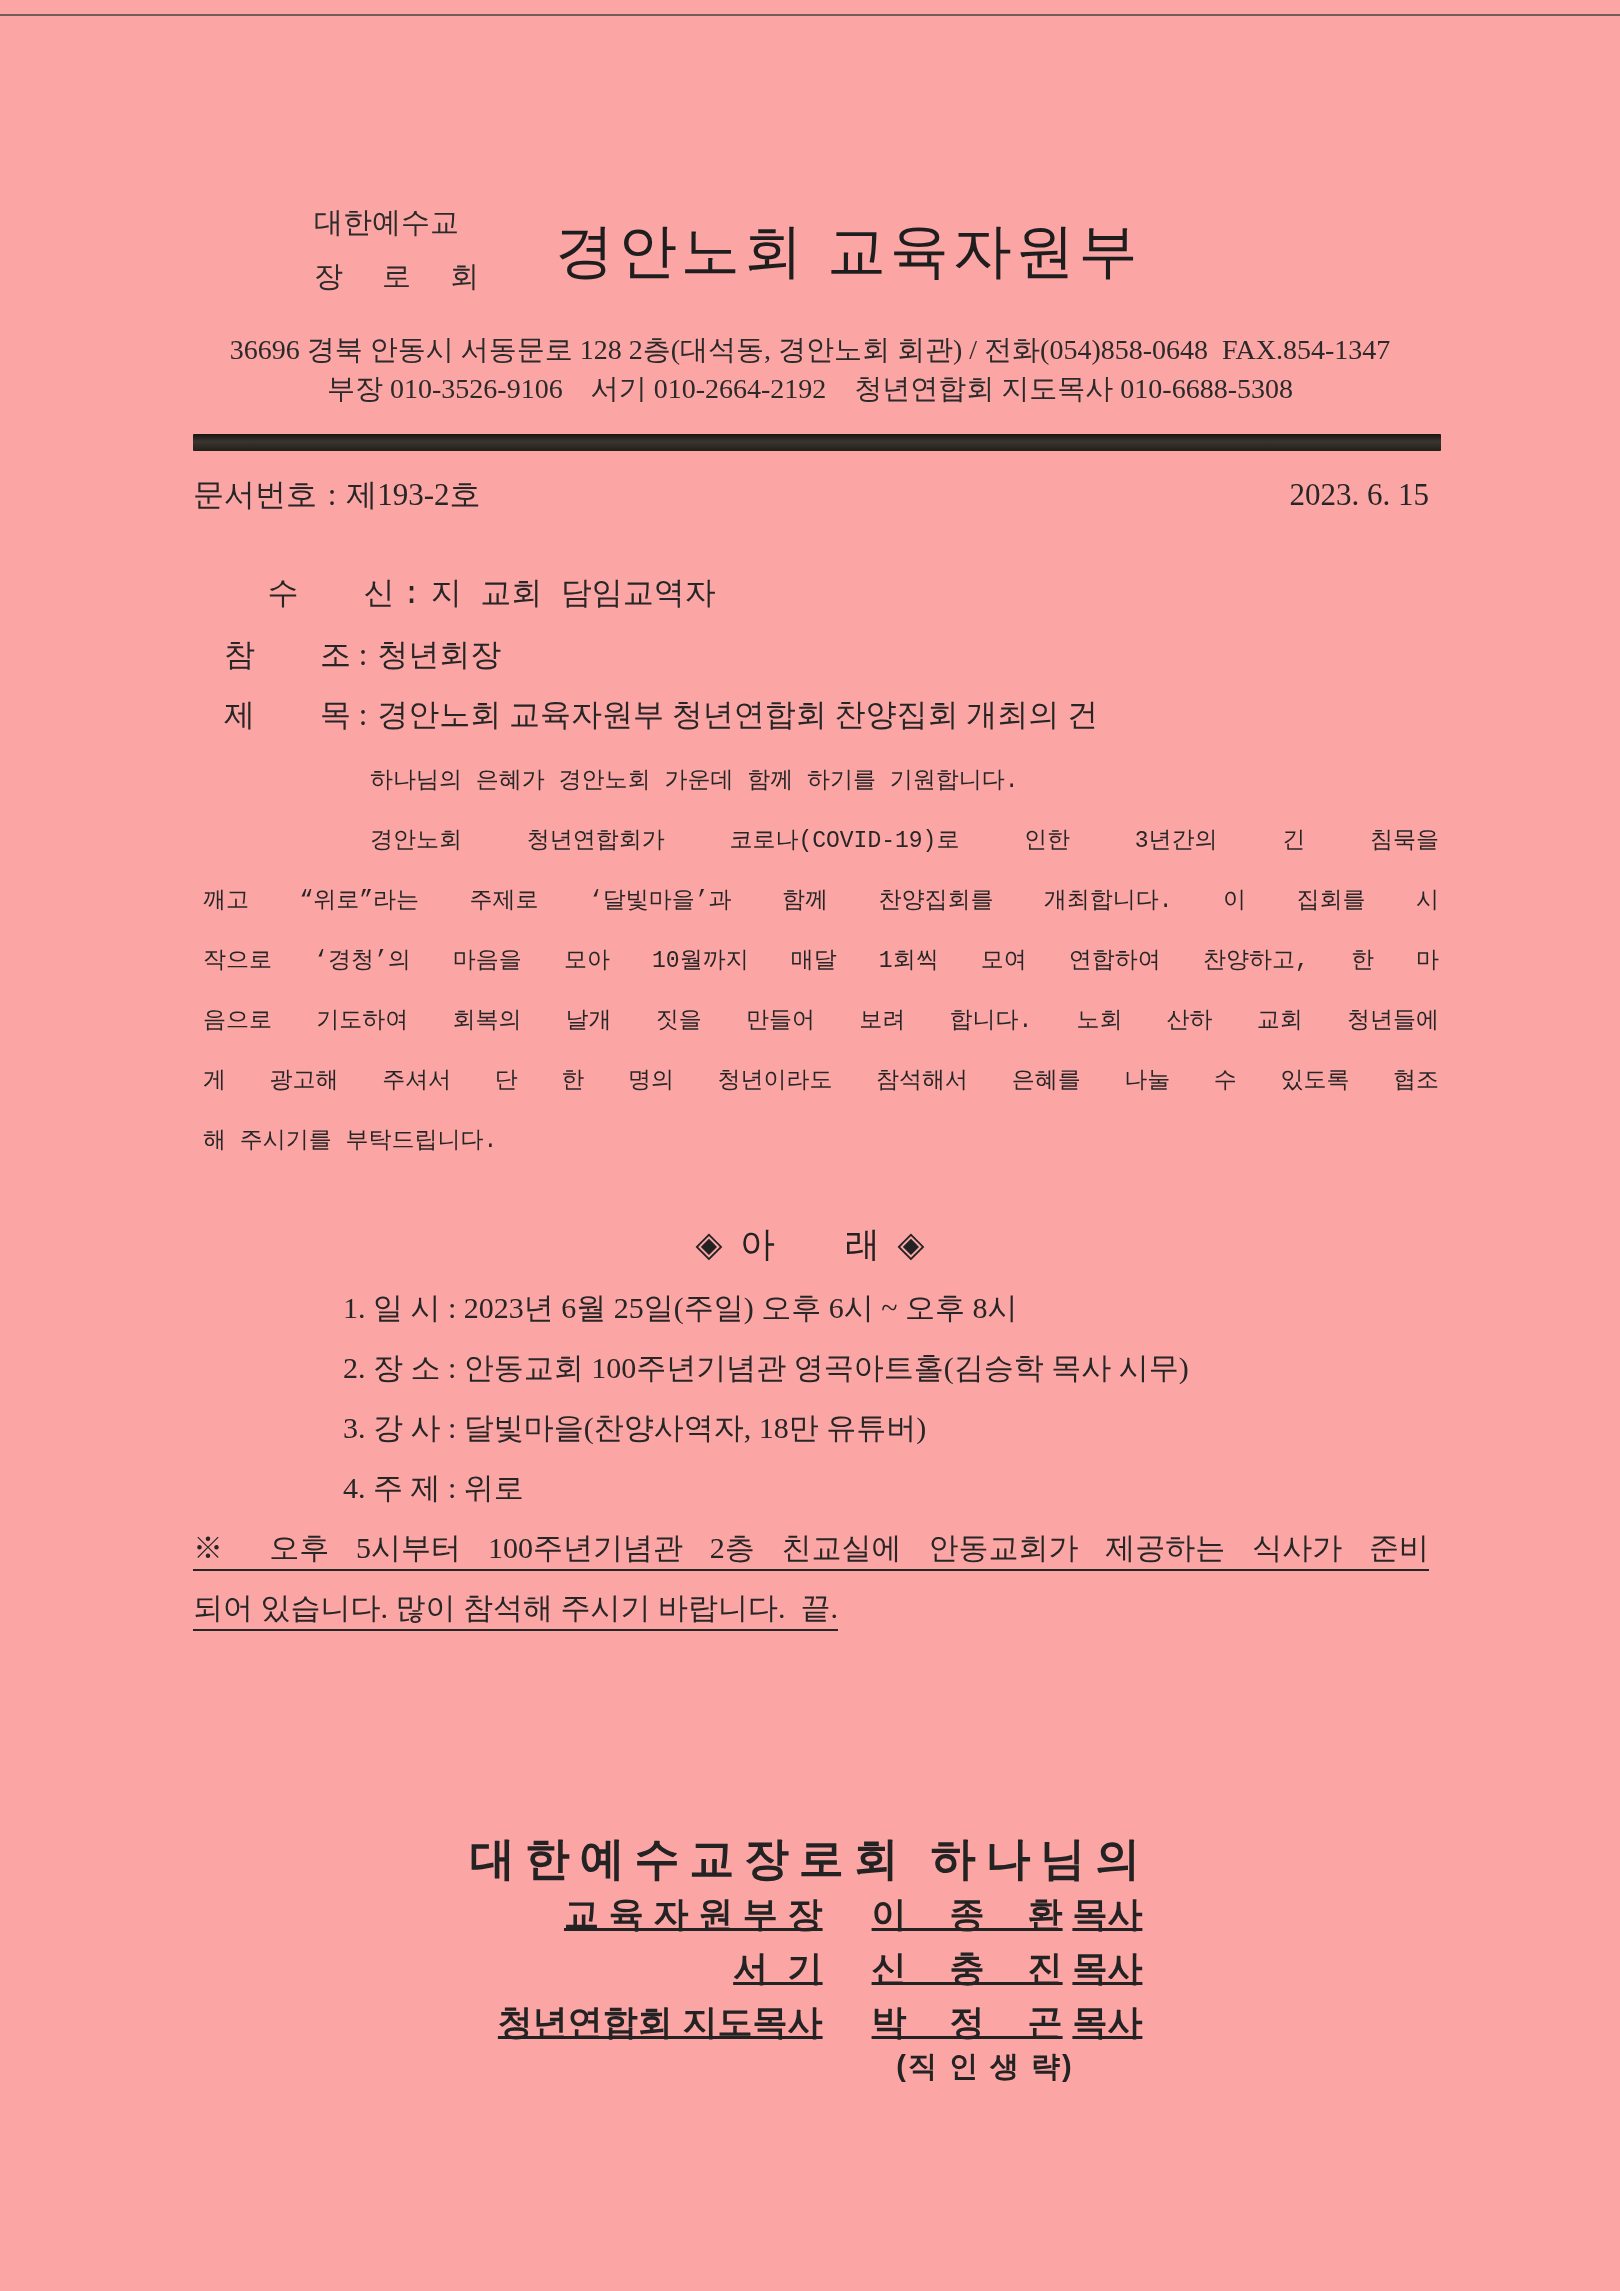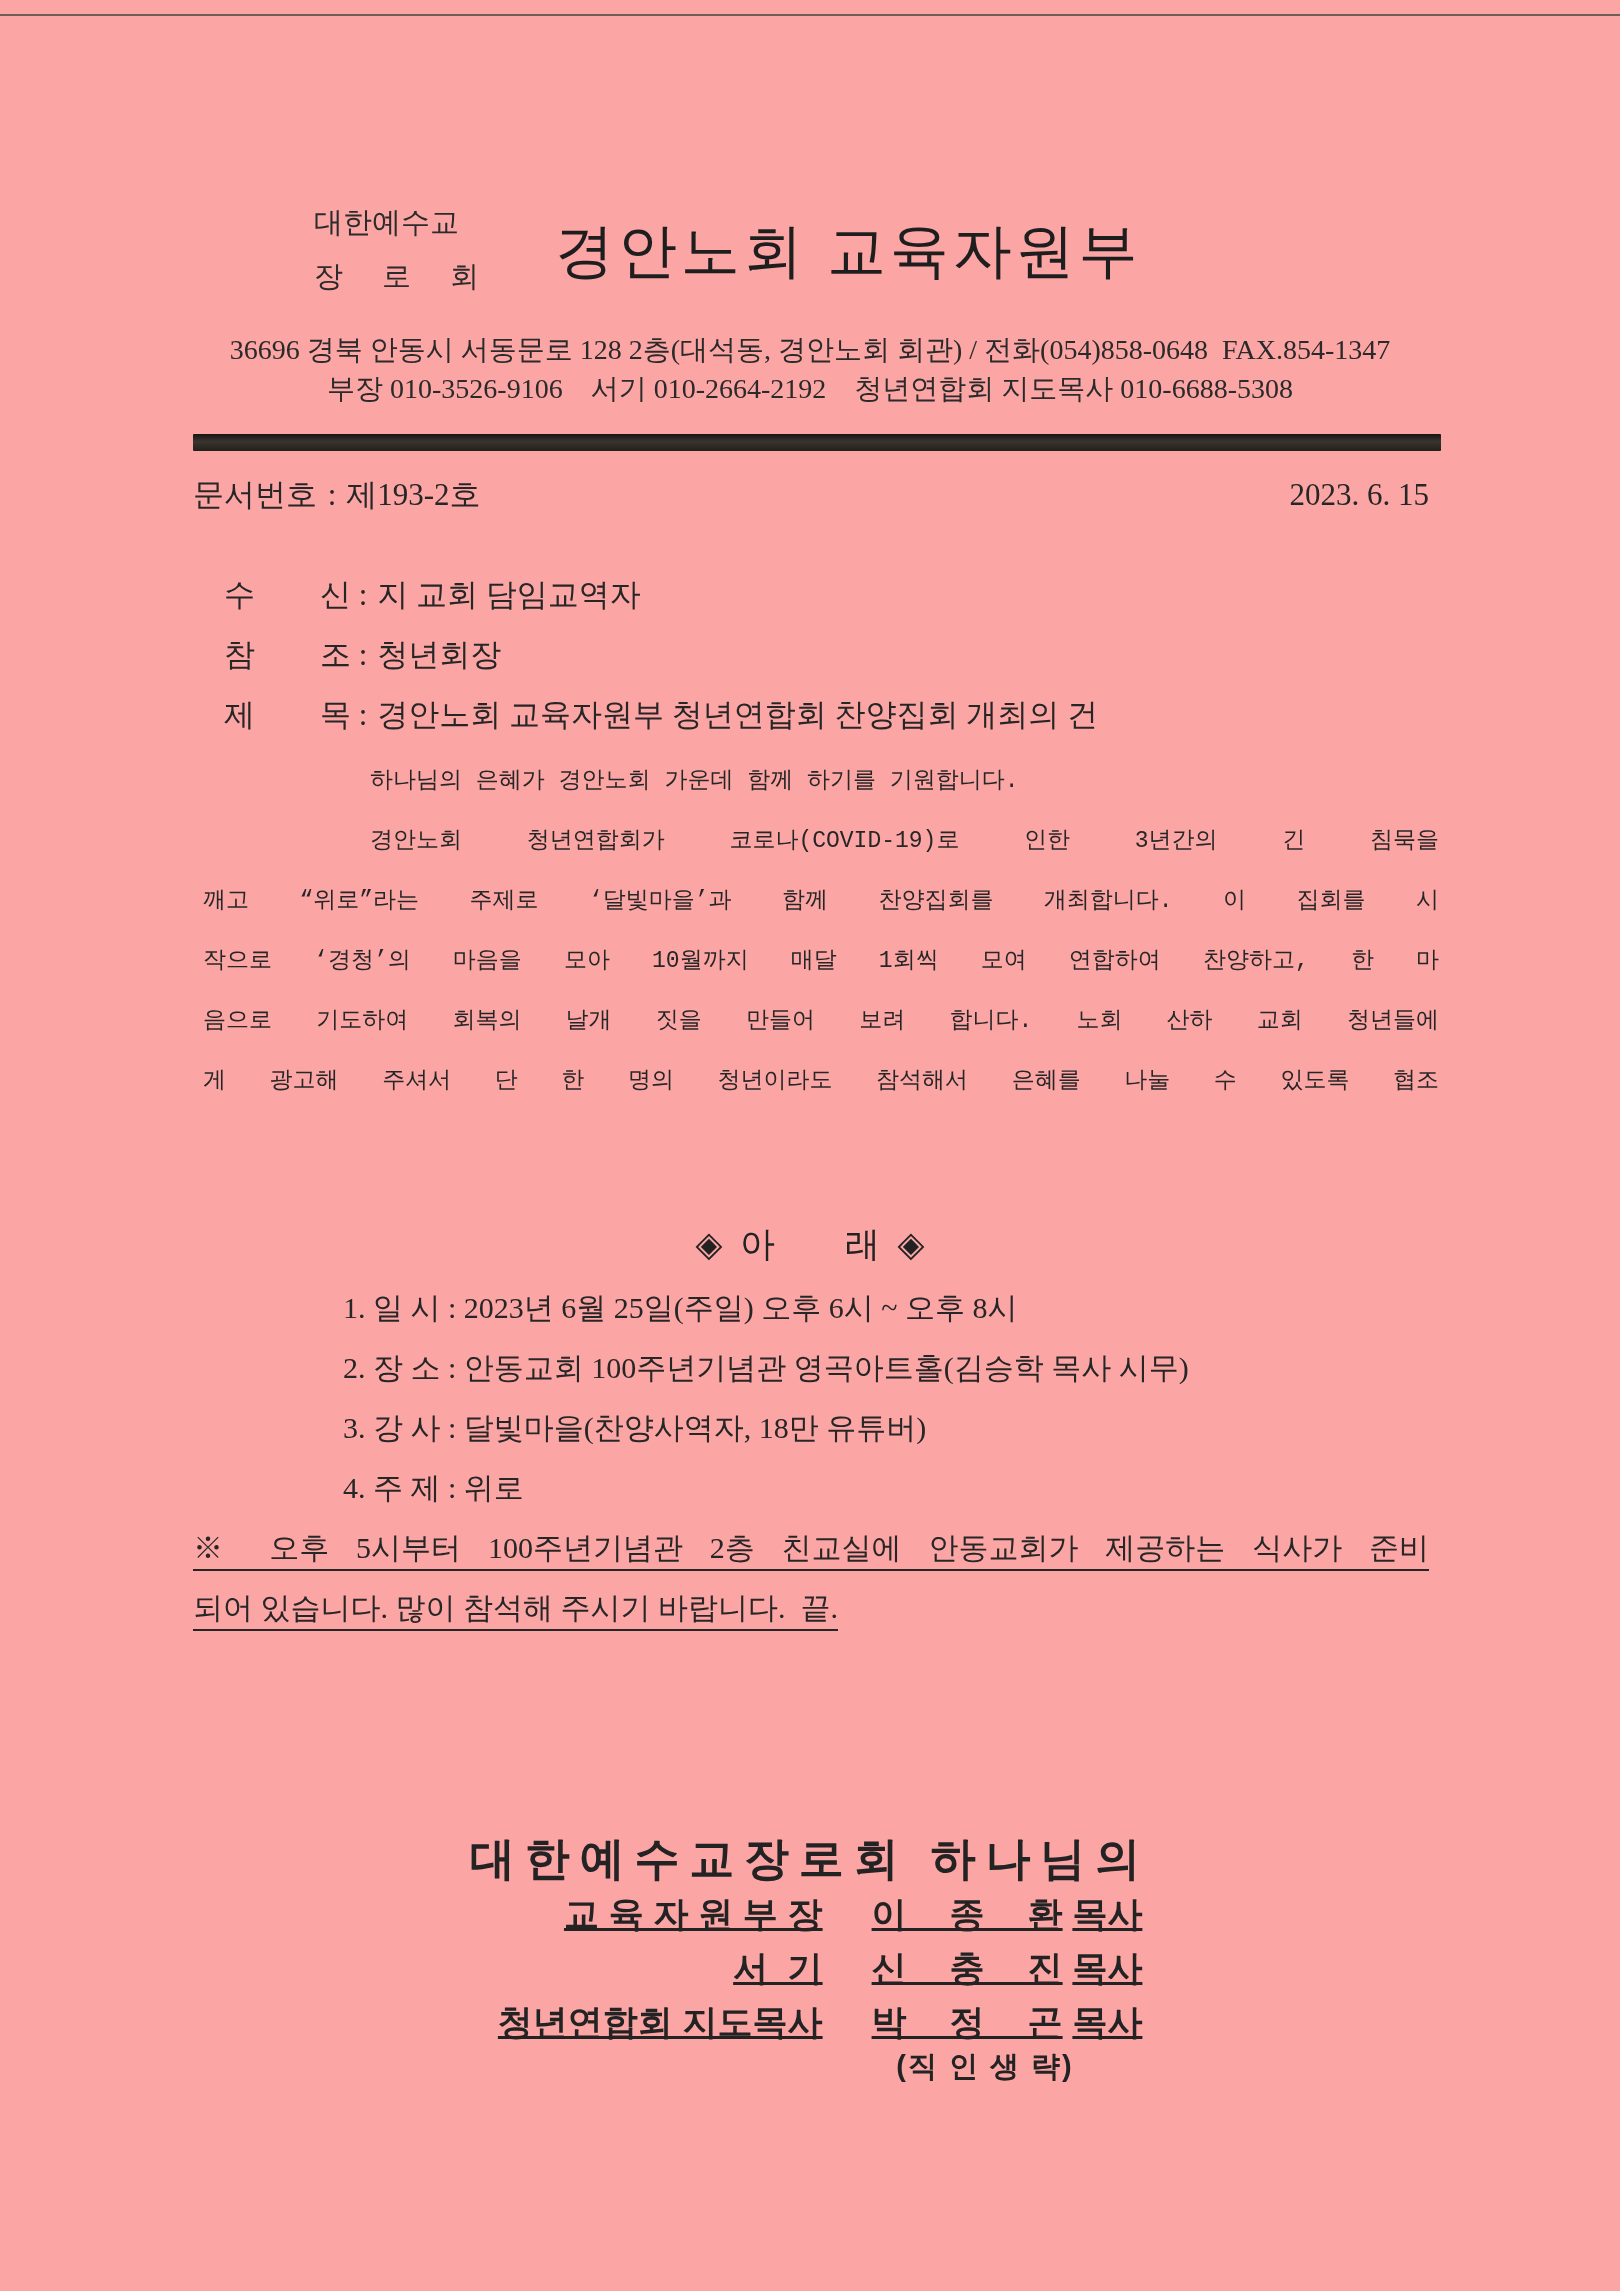--- a/index.html
+++ b/index.html
@@ -62,21 +62,21 @@
   .meta-row {
     position: absolute;
     left: 193px;
     width: 1236px;
     font-size: 31px;
     line-height: 39px;
     white-space: pre;
     color: #262626;
   }
   .meta-row-1 { top: 475px; display: flex; justify-content: space-between; align-items: center; }
-  .meta-row-2 { top: 536px; }
+  .meta-row-2 { top: 536px; font-family: Liberation Mono, monospace; }
   .meta-row-3 { top: 596px; }
   .meta-row-4 { top: 656px; }
   .meta-label {
     display: inline-block;
     width: 127px;
     text-align: justify;
     text-align-last: justify;
     white-space: normal;
   }
   .meta-colon { display: inline-block; padding: 0 9.8px 0 7.8px; }
@@ -207,20 +207,21 @@
     <span class="meta-label">제 목</span><span class="meta-colon">:</span><span>경안노회 교육자원부 청년연합회 찬양집회 개최의 건</span>
   </div>
 
   <div class="body-block">
     <div class="body-line indent">하나님의 은혜가 경안노회 가운데 함께 하기를 기원합니다.</div>
     <div class="body-line indent just">경안노회 청년연합회가 코로나(COVID-19)로 인한 3년간의 긴 침묵을</div>
     <div class="body-line just">깨고 “위로”라는 주제로 ‘달빛마을’과 함께 찬양집회를 개최합니다. 이 집회를 시</div>
     <div class="body-line just">작으로 ‘경청’의 마음을 모아 10월까지 매달 1회씩 모여 연합하여 찬양하고, 한 마</div>
     <div class="body-line just">음으로 기도하여 회복의 날개 짓을 만들어 보려 합니다. 노회 산하 교회 청년들에</div>
     <div class="body-line just">게 광고해 주셔서 단 한 명의 청년이라도 참석해서 은혜를 나눌 수 있도록 협조</div>
+    <div class="body-line">해 주시기를 부탁드립니다.</div>
   </div>
 
   <div class="below-header">◈  아        래  ◈</div>
 
   <div class="items-block">
     <div class="item-line">1. 일 시 : 2023년 6월 25일(주일) 오후 6시 ~ 오후 8시</div>
     <div class="item-line">2. 장 소 : 안동교회 100주년기념관 영곡아트홀(김승학 목사 시무)</div>
     <div class="item-line">3. 강 사 : 달빛마을(찬양사역자, 18만 유튜버)</div>
     <div class="item-line">4. 주 제 : 위로</div>
   </div>

